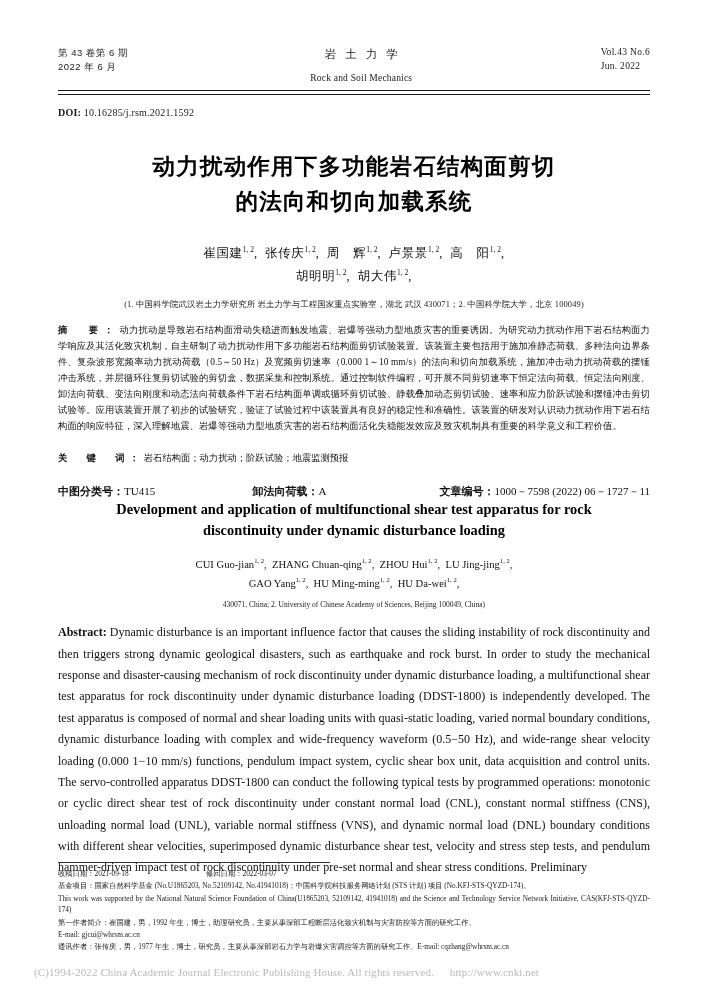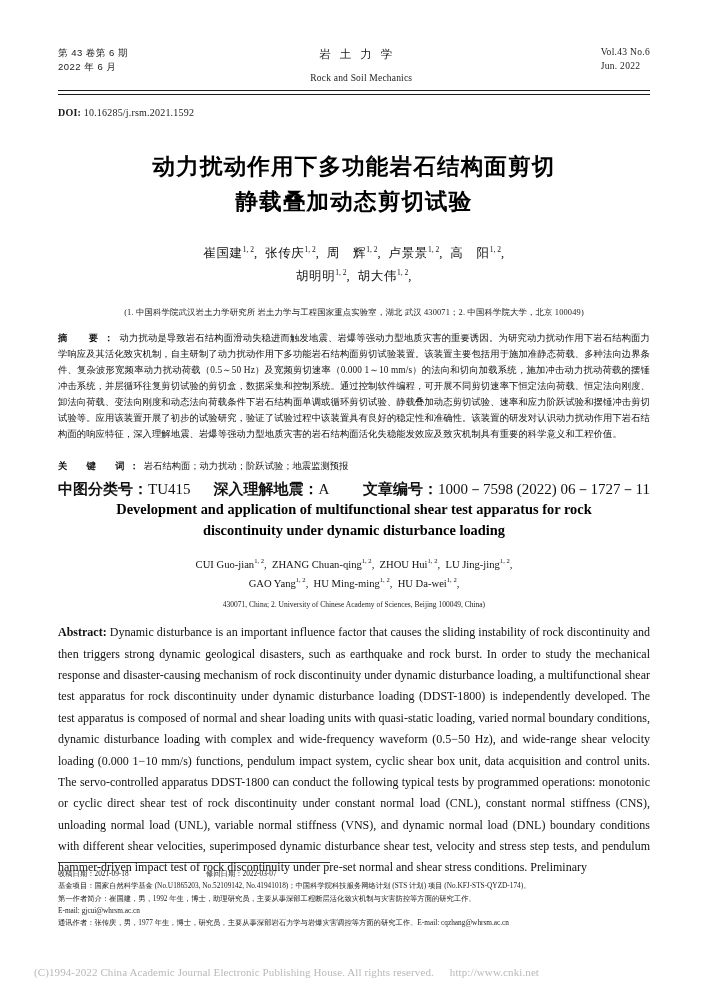--- a/index.html
+++ b/index.html
@@ -31,21 +31,21 @@
   .runhead {
     display: flex;
     justify-content: space-between;
     align-items: flex-start;
     padding-top: 46px;
     color: #1a1a1a;
   }
   .runhead .col { line-height: 1.45; }
   .rh-left { font-size: 9.5px; font-family: "Liberation Sans", sans-serif; }
   .rh-left div { white-space: nowrap; letter-spacing: .5px; }
-  .rh-center { text-align: left; margin-left: -6px; }
+  .rh-center { text-align: center; margin-left: -6px; }
   .rh-journal-cn {
     font-size: 11.5px;
     letter-spacing: 9px;
     font-family: "Liberation Sans", sans-serif;
     padding-left: 9px;
   }
   .rh-journal-en {
     font-size: 9.5px;
     margin-top: 9px;
     font-family: "Liberation Serif", serif;
@@ -84,21 +84,21 @@
   .authors-cn {
     margin-top: 22px;
     text-align: center;
     font-size: 12.5px;
     line-height: 1.9;
     color: #111;
     letter-spacing: .6px;
   }
   .authors-cn sup { font-size: 7.5px; vertical-align: super; letter-spacing: 0; }
   .affil-cn {
-    margin-top: 18px;
+    margin-top: 10px;
     text-align: center;
     font-size: 8.4px;
     color: #1a1a1a;
     letter-spacing: .15px;
   }
 
   
   .abstract-cn {
     margin-top: 13px;
     font-size: 9.3px;
@@ -112,22 +112,22 @@
     letter-spacing: 6px;
   }
   .keywords-cn {
     margin-top: 16px;
     font-size: 9.3px;
     color: #111;
     line-height: 1.7;
   }
   .keywords-cn .lbl { font-weight: bold; letter-spacing: 5px; }
   .clsline {
-    margin-top: 5px;
-    font-size: 15px;
+    margin-top: 17px;
+    font-size: 11px;
     color: #111;
     display: flex;
   }
   .clsline .seg { white-space: nowrap; }
   .clsline .seg b { font-weight: bold; }
   .seg-1 { width: 208px; }
   .seg-2 { width: 200px; }
 
   
   .title-en {
@@ -223,21 +223,21 @@
     </div>
     <div class="rule-double"></div>
 
     <div class="doi">
       <b>DOI:</b>
       <span>10.16285/j.rsm.2021.1592</span>
     </div>
 
     <div class="title-cn">
       <div>动力扰动作用下多功能岩石结构面剪切</div>
-      <div>静载叠加动态剪切试验</div>
+      <div>的法向和切向加载系统</div>
     </div>
 
     <div class="authors-cn">
       <div id="au-cn-1"><span><span>崔国建</span><sup>1, 2</sup></span><span>,&nbsp;&nbsp;</span><span><span>张传庆</span><sup>1, 2</sup></span><span>,&nbsp;&nbsp;</span><span><span>周　辉</span><sup>1, 2</sup></span><span>,&nbsp;&nbsp;</span><span><span>卢景景</span><sup>1, 2</sup></span><span>,&nbsp;&nbsp;</span><span><span>高　阳</span><sup>1, 2</sup></span><span>,</span></div>
       <div id="au-cn-2"><span><span>胡明明</span><sup>1, 2</sup></span><span>,&nbsp;&nbsp;</span><span><span>胡大伟</span><sup>1, 2</sup></span><span>,</span></div>
     </div>
 
     <div class="affil-cn">(1. 中国科学院武汉岩土力学研究所 岩土力学与工程国家重点实验室，湖北 武汉 430071；2. 中国科学院大学，北京 100049)</div>
 
     <div class="abstract-cn">
@@ -246,21 +246,21 @@
 
     <div class="keywords-cn">
       <span class="lbl">关　键　词：</span><span>岩石结构面；动力扰动；阶跃试验；地震监测预报</span>
     </div>
 
     <div class="clsline">
       <div class="seg seg-1">
         <b>中图分类号：</b><span>TU415</span>
       </div>
       <div class="seg seg-2">
-        <b>深入理解地震：</b><span>A</span>
+        <b>卸法向荷载：</b><span>A</span>
       </div>
       <div class="seg">
         <b>文章编号：</b><span>1000－7598 (2022) 06－1727－11</span>
       </div>
     </div>
 
     <div class="title-en">
       <div>Development and application of multifunctional shear test apparatus for rock</div>
       <div>discontinuity under dynamic disturbance loading</div>
     </div>
@@ -282,20 +282,21 @@
     <div class="footnotes">
       <div class="fn-row">
         <div class="fn-received">
           <span>收稿日期：</span><span>2021-09-18</span>
         </div>
         <div class="fn-revised">
           <span>修回日期：</span><span>2022-03-07</span>
         </div>
       </div>
       <div class="fn-p">基金项目：国家自然科学基金 (No.U1865203, No.52109142, No.41941018)；中国科学院科技服务网络计划 (STS 计划) 项目 (No.KFJ-STS-QYZD-174)。</div>
+      <div class="fn-p">This work was supported by the National Natural Science Foundation of China(U1865203, 52109142, 41941018) and the Science and Technology Service Network Initiative, CAS(KFJ-STS-QYZD-174)</div>
       <div class="fn-p">第一作者简介：崔国建，男，1992 年生，博士，助理研究员，主要从事深部工程断层活化致灾机制与灾害防控等方面的研究工作。</div>
       <div class="fn-p">E-mail: gjcui@whrsm.ac.cn</div>
       <div class="fn-p">通讯作者：张传庆，男，1977 年生，博士，研究员，主要从事深部岩石力学与岩爆灾害调控等方面的研究工作。E-mail: cqzhang@whrsm.ac.cn</div>
     </div>
 
     <div class="cnki">
       <span>(C)1994-2022 China Academic Journal Electronic Publishing House. All rights reserved.</span><span class="url">http://www.cnki.net</span>
     </div>
 
   </div>

